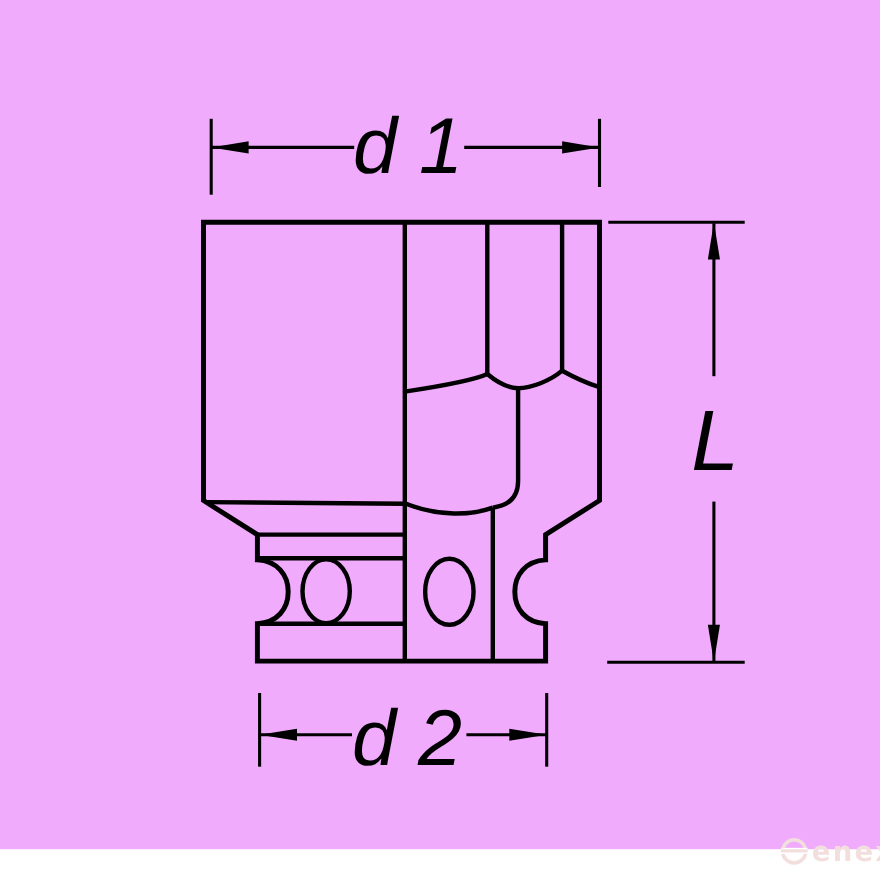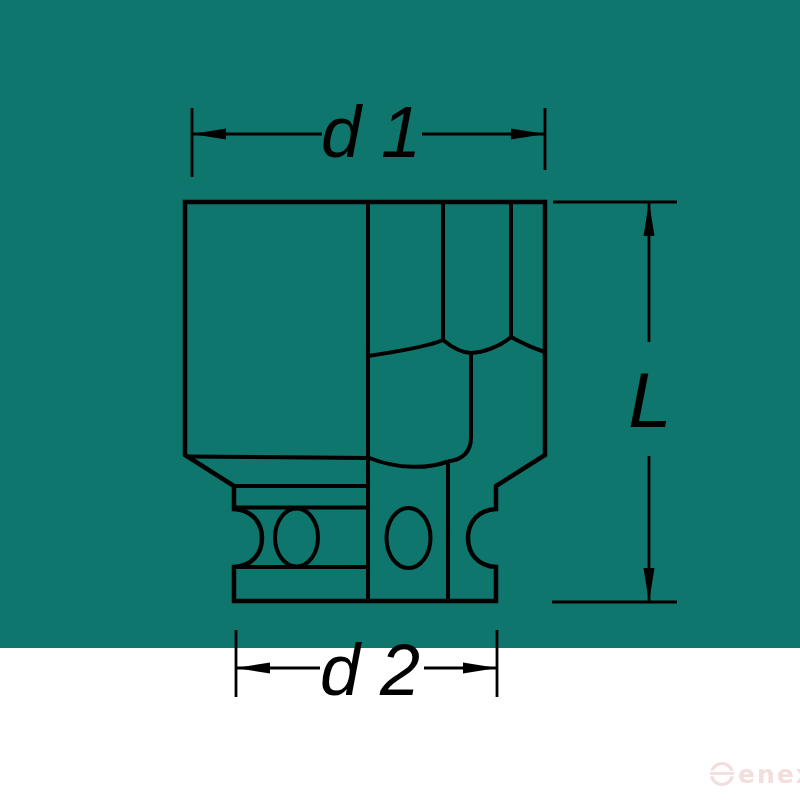--- a/index.html
+++ b/index.html
@@ -6,22 +6,22 @@
     margin: 0;
     padding: 0;
     background: #ffffff;
     width: 800px;
     height: 800px;
     overflow: hidden;
   }
   .stage {
     position: relative;
     width: 800px;
-    height: 648px;
-    background: #0f766e;
+    height: 772px;
+    background: #f0abfc;
   }
   svg { display: block; }
   .dim-text {
     font-family: "Liberation Sans", sans-serif;
     font-style: italic;
     font-size: 72px;
     fill: #000000;
   }
   .dim-text-l {
     font-size: 78px;

